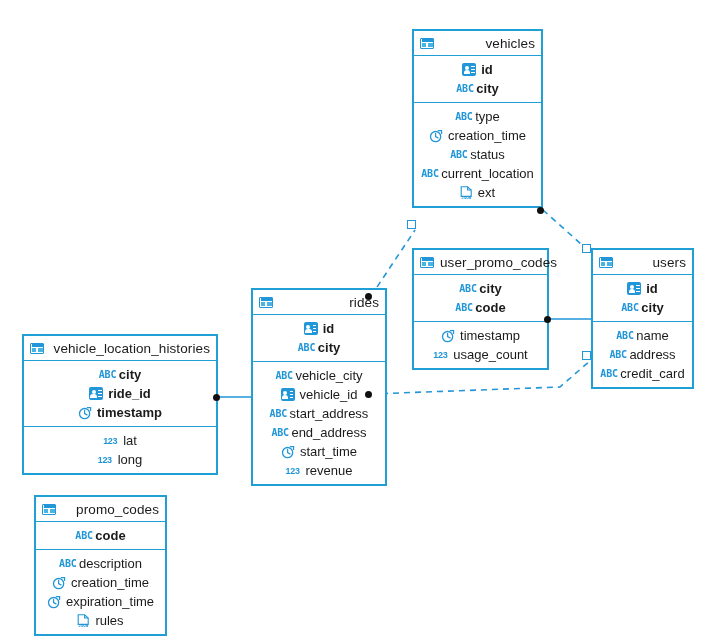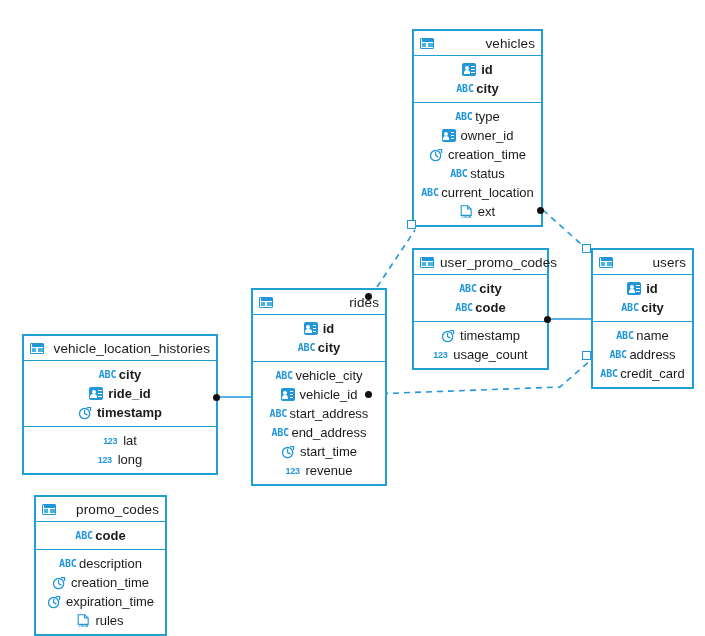--- a/index.html
+++ b/index.html
@@ -106,31 +106,20 @@
           </div>
           <div class="col-row pk">
             <span class="ic ic-abc">ABC</span>
             <span class="col-name">city</span>
           </div>
         </div>
         <div class="tbl-section">
           <div class="col-row">
             <span class="ic ic-abc">ABC</span>
             <span class="col-name">type</span>
-          </div>
-          <div class="col-row">
-            <span class="ic ic-id">
-              <span class="bg"></span>
-              <span class="head"></span>
-              <span class="body"></span>
-              <span class="l1"></span>
-              <span class="l2"></span>
-              <span class="l3"></span>
-            </span>
-            <span class="col-name">owner_id</span>
           </div>
           <div class="col-row">
             <span class="ic ic-clock"><svg width="14" height="14" viewBox="0 0 14 14">
                 <circle cx="6.6" cy="7.6" r="5.1" fill="#fff" stroke="#2196d8" stroke-width="1.3"></circle>
                 <path d="M6.6 4.4 L6.6 7.6 L9.0 8.9" fill="none" stroke="#2196d8" stroke-width="1.2" stroke-linecap="round"></path>
                 <path d="M9.3 1.6 L12.6 1.6 L12.6 4.4" fill="none" stroke="#2196d8" stroke-width="1.2" stroke-linecap="round"></path>
               </svg></span>
             <span class="col-name">creation_time</span>
           </div>
           <div class="col-row">

